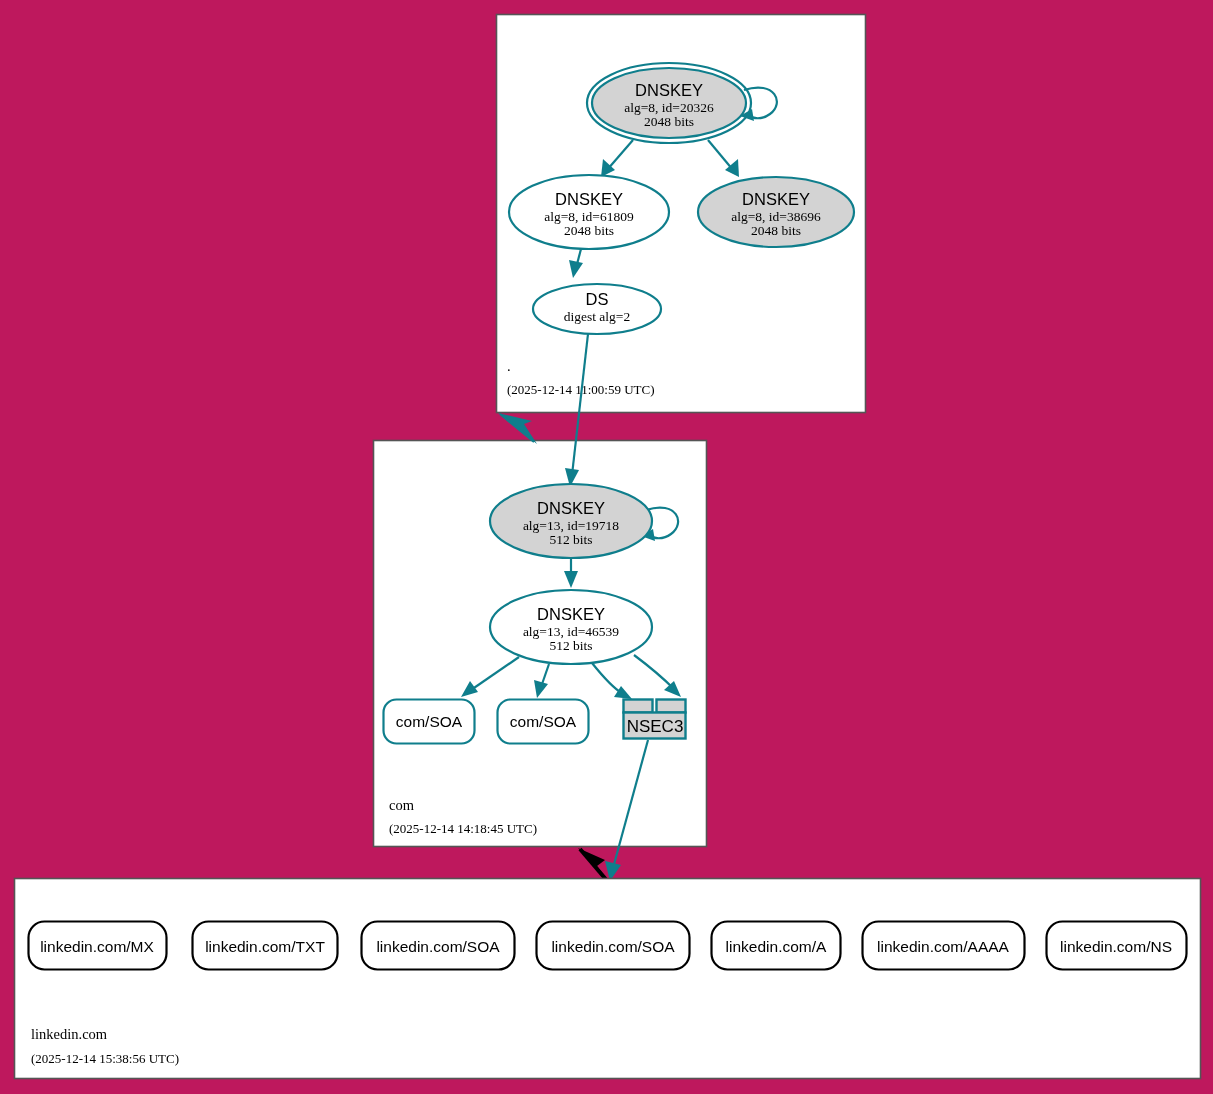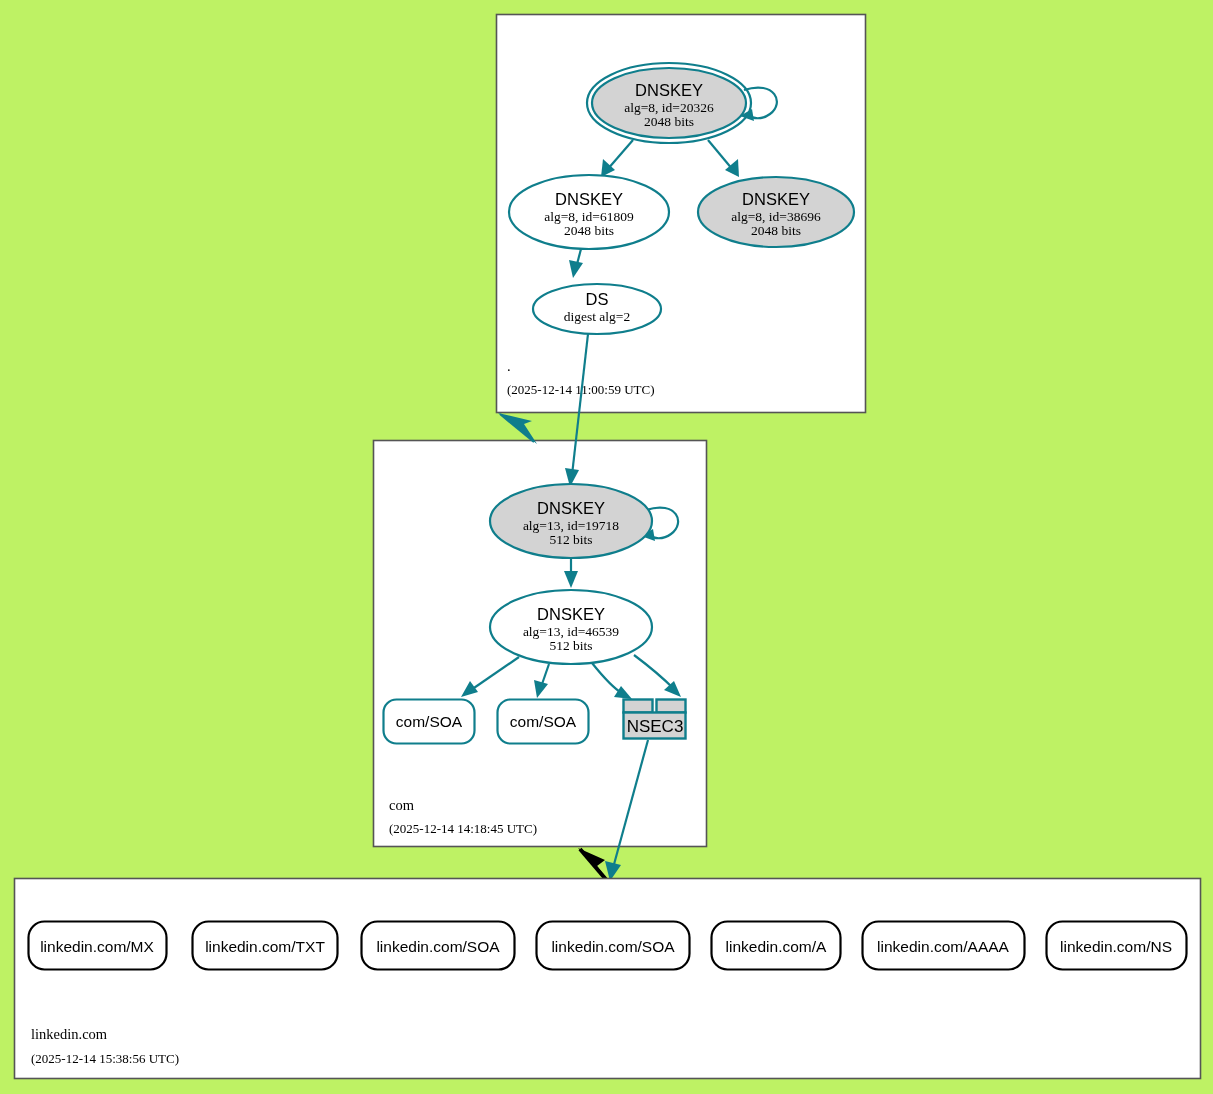--- a/index.html
+++ b/index.html
@@ -9,21 +9,21 @@
     background: #ffffff;
   }
   body {
     font-family: "Liberation Sans", sans-serif;
   }
   #canvas {
     position: relative;
     width: 1213px;
     height: 1094px;
     overflow: hidden;
-    background: #bef264;
+    background: #be185d;
   }
   #graph-svg {
     position: absolute;
     left: 0;
     top: 0;
     width: 1213px;
     height: 1094px;
   }
   .zone-box {
     fill: #ffffff;

